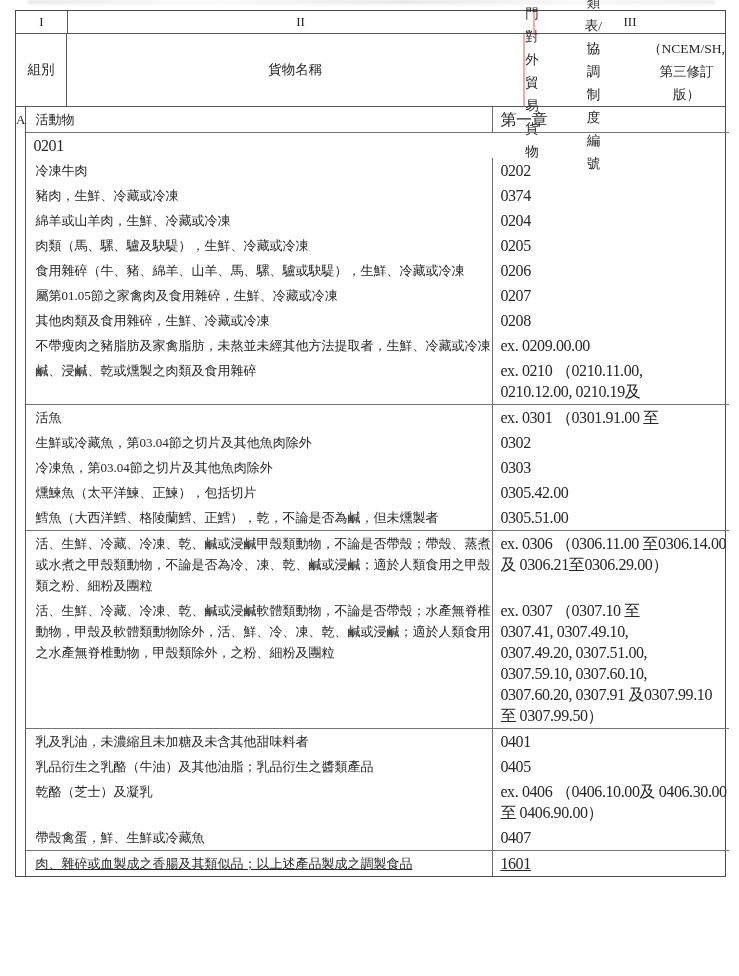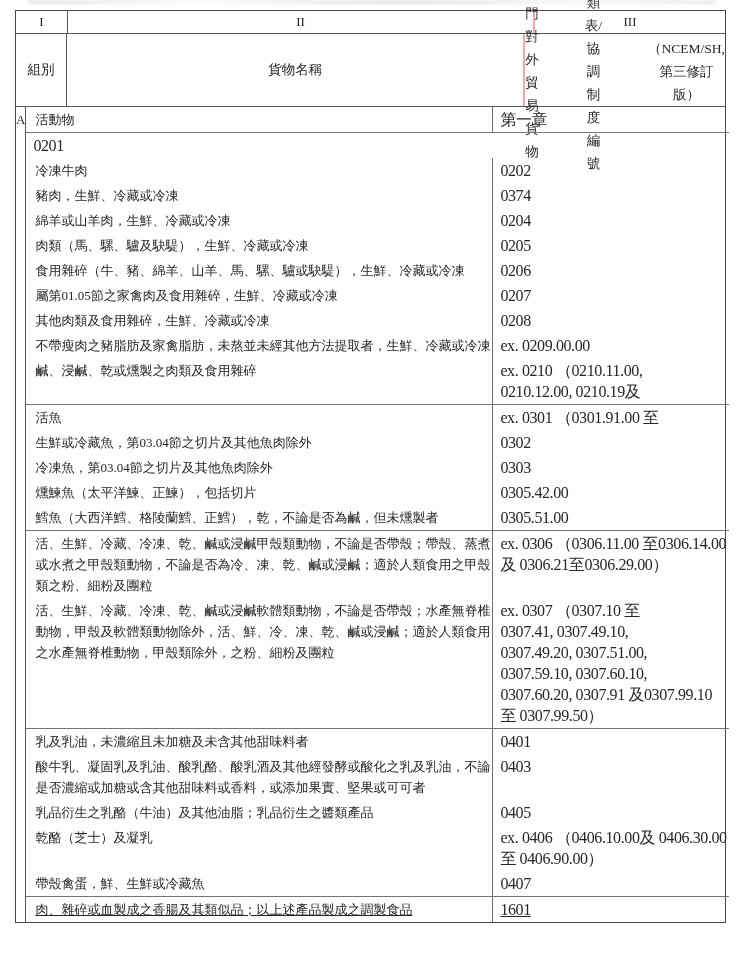--- a/index.html
+++ b/index.html
@@ -157,24 +157,20 @@
 0307.60.20, 0307.91 及0307.99.10
 至 0307.99.50）</div>
             </div>
           </div>
           <div class="group">
             <div class="grow">
               <div class="cell name">乳及乳油，未濃縮且未加糖及未含其他甜味料者</div>
               <div class="cell code">0401</div>
             </div>
             <div class="grow">
-              <div class="cell name">酸牛乳、凝固乳及乳油、酸乳酪、酸乳酒及其他經發酵或酸化之乳及乳油，不論是否濃縮或加糖或含其他甜味料或香料，或添加果實、堅果或可可者</div>
-              <div class="cell code">0403</div>
-            </div>
-            <div class="grow">
               <div class="cell name">乳品衍生之乳酪（牛油）及其他油脂；乳品衍生之醬類產品</div>
               <div class="cell code">0405</div>
             </div>
             <div class="grow">
               <div class="cell name">乾酪（芝士）及凝乳</div>
               <div class="cell code">ex. 0406 （0406.10.00及 0406.30.00
 至 0406.90.00）</div>
             </div>
             <div class="grow">
               <div class="cell name">帶殼禽蛋，鮮、生鮮或冷藏魚</div>

